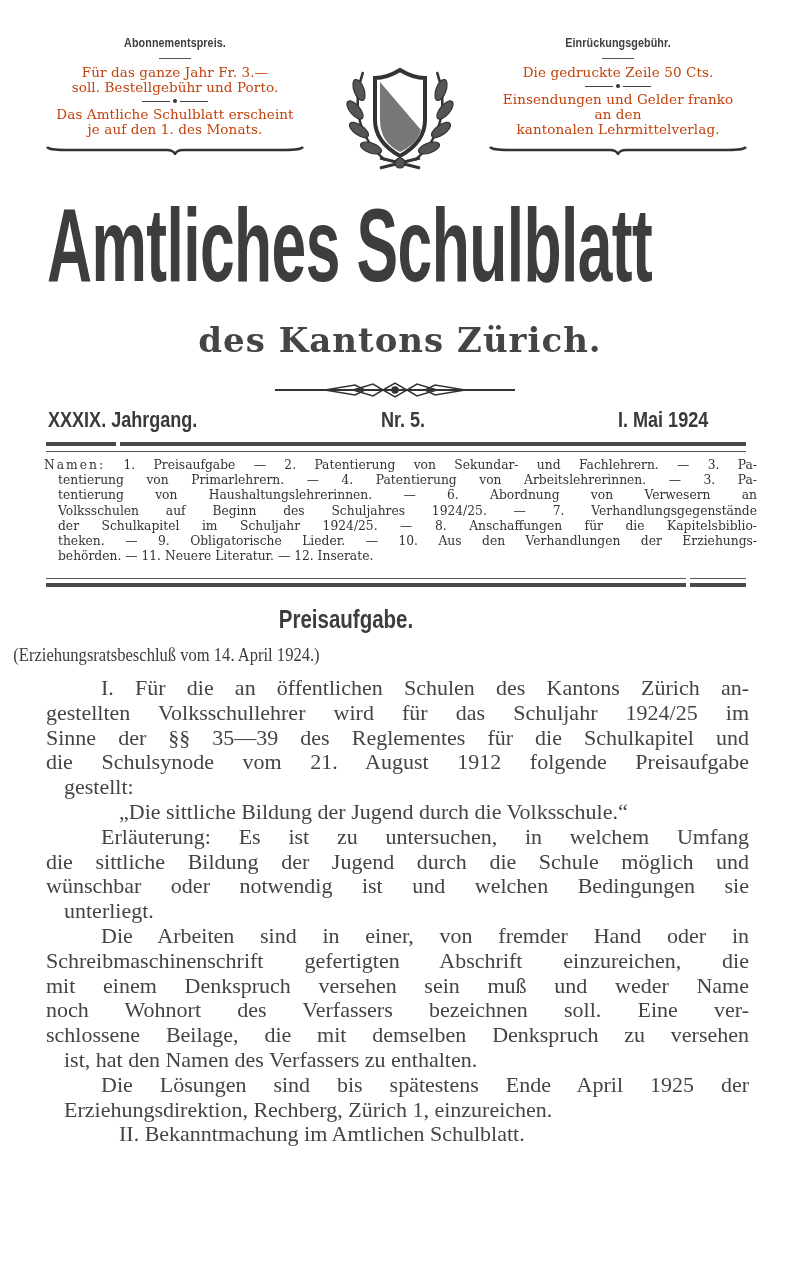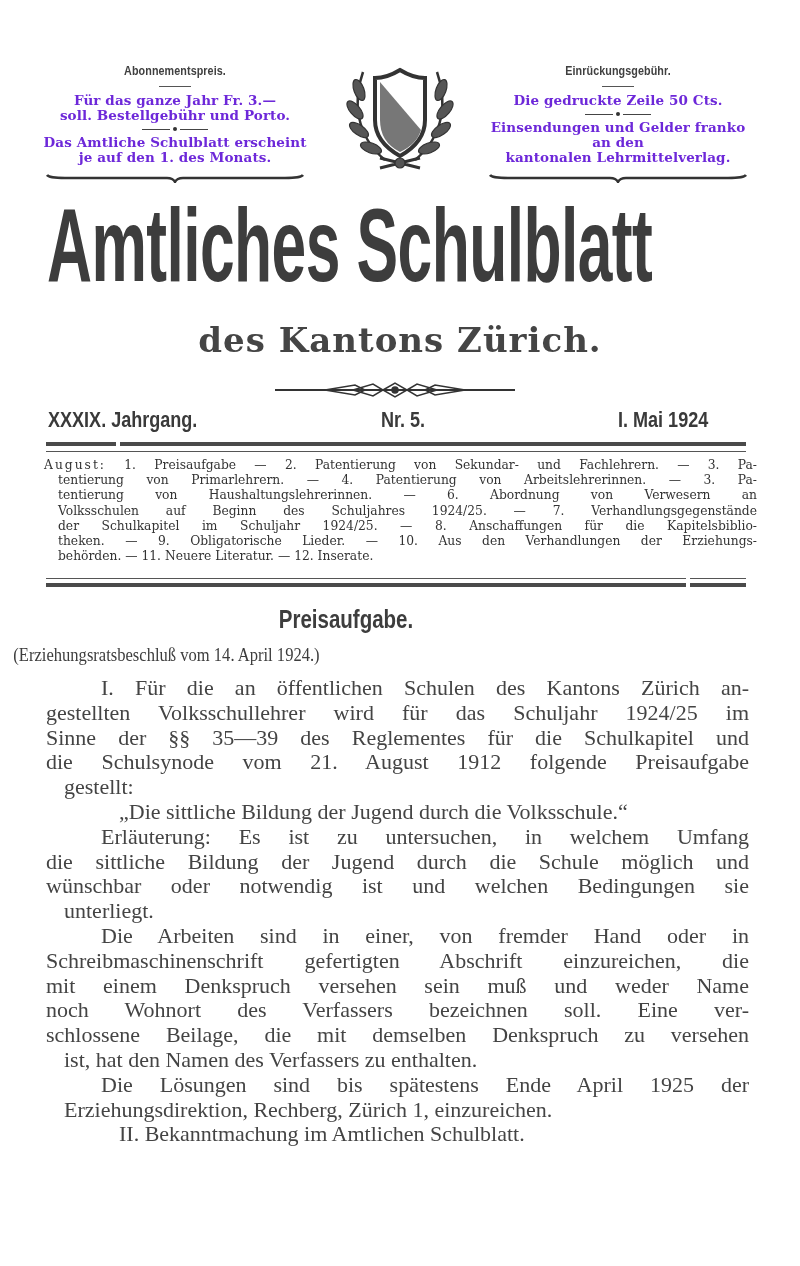--- a/index.html
+++ b/index.html
@@ -4,24 +4,24 @@
 <style>
   html, body { margin:0; padding:0; }
   body {
     width:800px; height:1266px; background:#ffffff; color:#3a3a3a;
     position:relative; overflow:hidden;
     font-family:"DejaVu Serif", serif;
   }
   .abs { position:absolute; }
   .cond { font-family:"Liberation Sans", sans-serif; font-weight:bold; transform-origin:left top; }
   
-  .corner { width:290px; text-align:center;margin-top:28px; }
+  .corner { width:290px; text-align:center; }
   .corner .cap { font-family:"Liberation Sans", sans-serif; font-weight:bold; font-size:12.5px; color:#404040; letter-spacing:0.1px; transform:scaleX(0.86); }
   .corner .rule-short { width:32px; height:1px; background:#555; margin:8px auto 6px; }
-  .corner .line { font-size:13.5px; line-height:15px; color:#6d28d9; font-weight:bold; letter-spacing:0.1px; }
+  .corner .line { font-size:13.5px; line-height:15px; color:#c2410c; font-weight:normal; letter-spacing:0.1px; }
   .corner .dotrule { display:flex; align-items:center; justify-content:center; margin:4px 0 4px; }
   .corner .dotrule span.l { width:28px; height:1px; background:#444; }
   .corner .dotrule span.d { width:4px; height:4px; border-radius:50%; background:#333; margin:0 3px; }
   .brace { width:260px; height:8px; margin:9px auto 0; position:relative; }
   .brace svg { display:block; }
   
   .title { left:47px; top:193px; font-size:104px; line-height:104px; color:#3d3d3d; letter-spacing:-1px; transform:scaleX(0.6); white-space:nowrap; }
   .subtitle { left:0; width:800px; top:320px; text-align:center; font-family:"DejaVu Serif", serif; font-weight:bold; font-size:34px; color:#454545; letter-spacing:1px; }
   .issue { top:407px; font-family:"Liberation Sans", sans-serif; font-weight:bold; font-size:22px; color:#3a3a3a; transform:scaleX(0.82); transform-origin:left top; white-space:nowrap; }
   .hr-thick { height:4px; background:#4a4a4a; }
@@ -126,21 +126,21 @@
     <div class="hr-thick"></div>
   </div>
 <div class="abs" style="left:120px; top:442px; width:626px;">
     <div class="hr-thick"></div>
   </div>
 <div class="abs" style="left:46px; top:451px; width:700px;">
     <div class="hr-thin"></div>
   </div>
 
 <div class="abs toc">
-  <p><span class="lbl">August:</span><span> 1. Preisaufgabe — 2. Patentierung von Sekundar- und Fachlehrern. — 3. Pa-</span></p>
+  <p><span class="lbl">Namen:</span><span> 1. Preisaufgabe — 2. Patentierung von Sekundar- und Fachlehrern. — 3. Pa-</span></p>
   <p style="padding-left:14px">tentierung von Primarlehrern. — 4. Patentierung von Arbeitslehrerinnen. — 3. Pa-</p>
   <p style="padding-left:14px">tentierung von Haushaltungslehrerinnen. — 6. Abordnung von Verwesern an</p>
   <p style="padding-left:14px">Volksschulen auf Beginn des Schuljahres 1924/25. — 7. Verhandlungsgegenstände</p>
   <p style="padding-left:14px">der Schulkapitel im Schuljahr 1924/25. — 8. Anschaffungen für die Kapitelsbiblio-</p>
   <p style="padding-left:14px">theken. — 9. Obligatorische Lieder. — 10. Aus den Verhandlungen der Erziehungs-</p>
   <p class="last" style="padding-left:14px">behörden. — 11. Neuere Literatur. — 12. Inserate.</p>
 </div>
 
 <div class="abs" style="left:46px; top:578px; width:640px;">
     <div class="hr-thin"></div>

